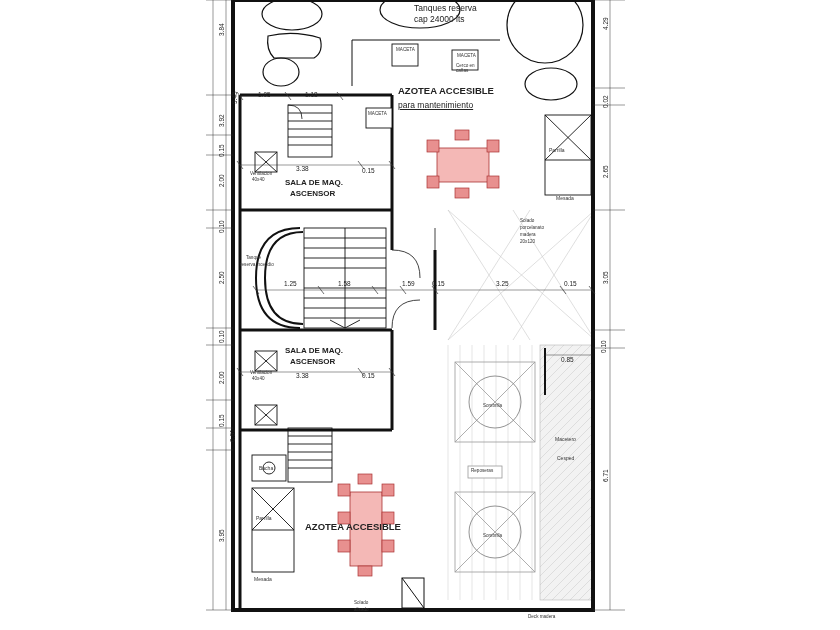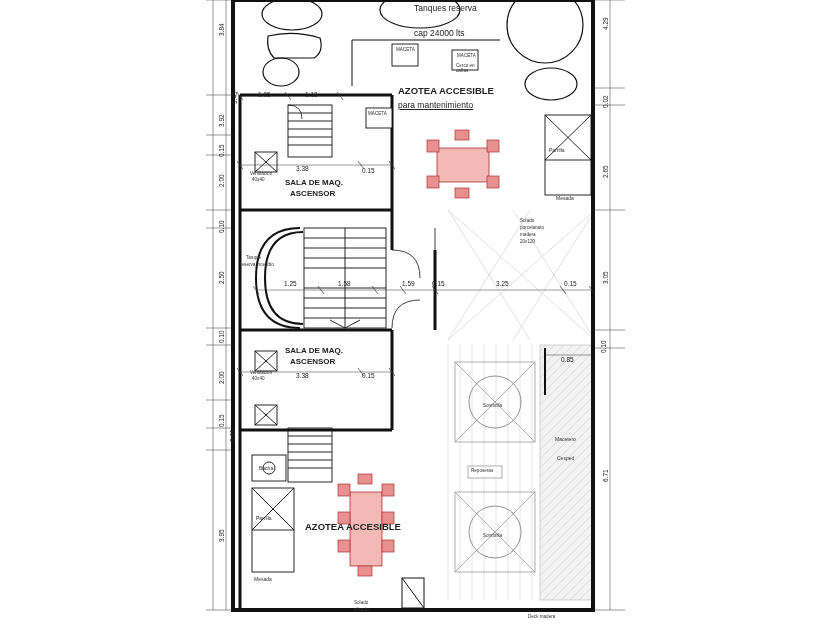--- a/index.html
+++ b/index.html
@@ -297,21 +297,21 @@
 
     <g stroke="#333" stroke-width="0.7">
       <path d="M237,92 l6,8 M285,92 l6,8 M337,92 l6,8"></path>
       <path d="M237,161 l6,8 M358,161 l6,8 M389,161 l6,8"></path>
       <path d="M253,286 l6,8 M318,286 l6,8 M372,286 l6,8 M400,286 l6,8 M432,286 l6,8 M560,286 l6,8 M589,286 l6,8"></path>
       <path d="M237,368 l6,8 M358,368 l6,8 M389,368 l6,8"></path>
     </g>
   </svg>
 
   <div class="lbl note" style="left:414px; top:4px;">Tanques reserva</div>
-  <div class="lbl note" style="left:414px; top:29px;">cap 24000 lts</div>
+  <div class="lbl note" style="left:414px; top:15px;">cap 24000 lts</div>
   <div class="lbl room-big" style="left:398px; top:86px;">AZOTEA ACCESIBLE</div>
   <div class="lbl note" style="left:398px; top:101px;text-decoration:underline;">para mantenimiento</div>
   <div class="lbl room-big" style="left:305px; top:522px;">AZOTEA ACCESIBLE</div>
 
   <div class="lbl room" style="left:285px; top:179px;">SALA DE MAQ.</div>
   <div class="lbl room" style="left:290px; top:190px;">ASCENSOR</div>
   <div class="lbl room" style="left:285px; top:347px;">SALA DE MAQ.</div>
   <div class="lbl room" style="left:290px; top:358px;">ASCENSOR</div>
 
   <div class="lbl tiny-box" style="left:396px; top:48px;">MACETA</div>

